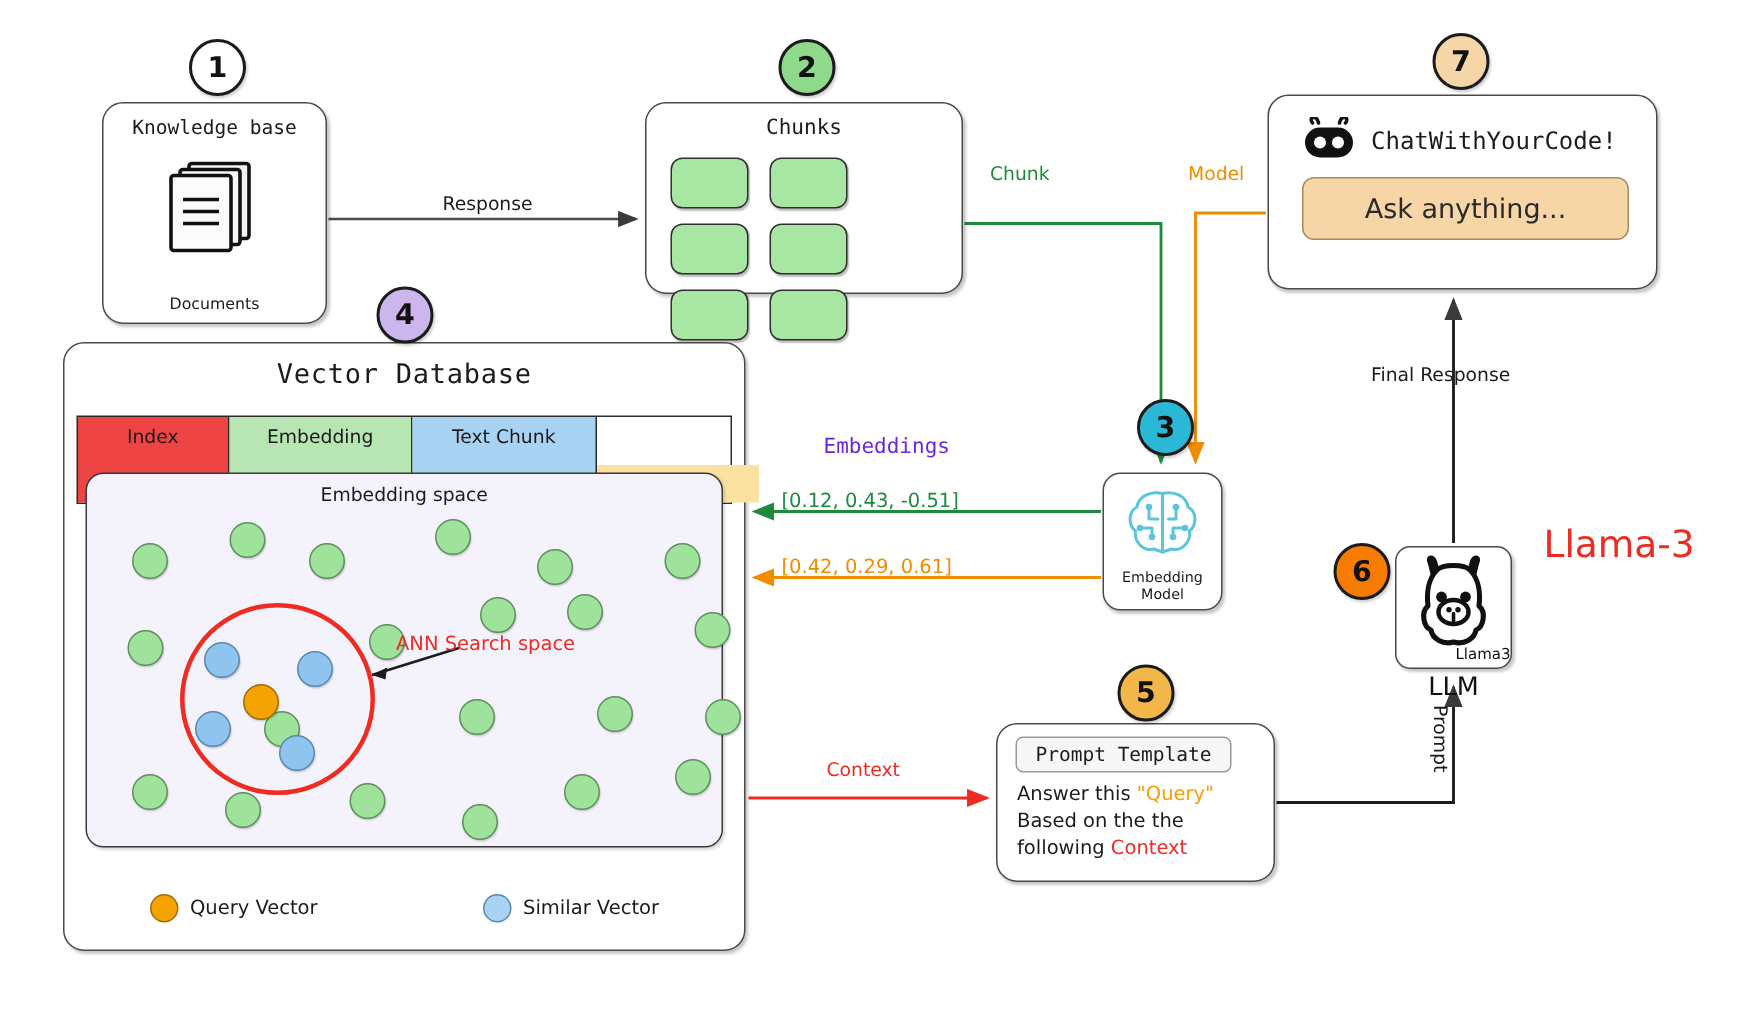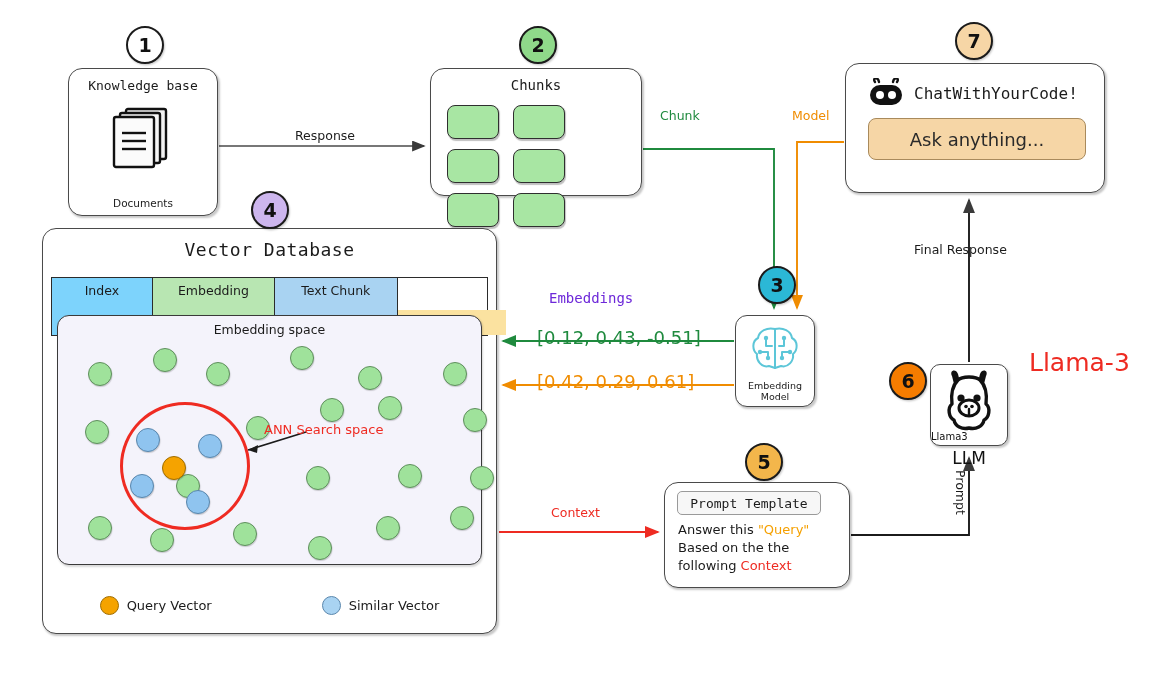--- a/index.html
+++ b/index.html
@@ -66,21 +66,21 @@
       font-family:"DejaVu Sans", sans-serif;text-align:right;}
   .legend-swatch{width:17px;height:17px;border-radius:50%;border:1.4px solid #6b6b6b;}
 
   
   #emb{left:735px;top:315px;width:80px;height:92px;border-radius:12px;}
   #emb-caption{position:absolute;bottom:4px;left:0;width:100%;text-align:center;font-size:9.5px;line-height:11px;
       color:#1b1b1b;font-family:"DejaVu Sans", sans-serif;}
   #emb-icon{position:absolute;left:50%;top:8px;transform:translateX(-50%);}
 
   #embeddings-title{position:absolute;left:549px;top:290px;font-size:14px;color:#6d28d9;}
-  .vec{position:absolute;font-size:18px;white-space:nowrap;font-family:"DejaVu Sans", sans-serif;margin-left:16px;}
+  .vec{position:absolute;font-size:13px;white-space:nowrap;font-family:"DejaVu Sans", sans-serif;}
   #vec-green{left:521px;top:327px;color:#1f8a3e;}
   #vec-orange{left:521px;top:371px;color:#f08c00;}
 
   
   .elabel{position:absolute;font-size:12.5px;white-space:nowrap;font-family:"DejaVu Sans", sans-serif;color:#1b1b1b;}
   #lbl-chunking{left:295px;top:128px;}
   #lbl-chunk{left:660px;top:108px;color:#1f8a3e;}
   #lbl-query{left:792px;top:108px;color:#f08c00;}
   #lbl-context{left:551px;top:505px;color:#ee2b22;}
   #lbl-final{left:914px;top:242px;}
@@ -91,21 +91,21 @@
   #prompt-chip{position:absolute;left:12px;top:8px;right:28px;height:22px;background:#f7f7f7;
       border:1.3px solid #9a9a9a;border-radius:5px;display:flex;align-items:center;justify-content:center;
       font-size:13px;color:#1b1b1b;}
   #prompt-body{position:absolute;left:13px;top:38px;right:8px;font-size:13px;line-height:18px;
       color:#1b1b1b;font-family:"DejaVu Sans", sans-serif;}
   .tok-query{color:#f5a000;}
   .tok-context{color:#ee2b22;}
 
   
   #llm{left:930px;top:364px;width:78px;height:82px;border-radius:10px;}
-  #llm-badgetext{position:absolute;bottom:3px;left:0;width:100%;text-align:left;font-size:10px;
+  #llm-badgetext{position:absolute;bottom:3px;left:0;width:100%;text-align:right;font-size:10px;
       color:#111;font-family:"DejaVu Sans", sans-serif;}
   #llm-caption{position:absolute;left:930px;top:448px;width:78px;text-align:center;font-size:17px;
       color:#111;font-family:"DejaVu Sans", sans-serif;}
   #llama3-name{position:absolute;left:1029px;top:348px;font-size:25px;color:#ee2b22;
       font-family:"DejaVu Sans", sans-serif;}
 
   
   #chat{left:845px;top:63px;width:260px;height:130px;}
   #chat-title{position:absolute;left:68px;top:20px;font-size:16px;color:#1b1b1b;}
   #chat-input{position:absolute;left:22px;top:54px;width:216px;height:40px;background:#f6d6a6;
@@ -197,21 +197,21 @@
       <div class="chunk-cell"></div>
       <div class="chunk-cell"></div>
       <div class="chunk-cell"></div>
     </div>
   </div>
 
   <div class="box" id="vdb">
     <div id="vdb-title" class="mono">Vector Database</div>
 
     <div id="vdb-table">
-      <div class="vcol" style="flex:0 0 22%;background:#7dd3fc;">Index</div>
+      <div class="vcol" style="flex:0 0 22%;background:#ef4444;">Index</div>
       <div class="vcol" style="flex:0 0 27%;background:#b8e6b2;">Embedding</div>
       <div class="vcol" style="flex:0 0 27%;background:#a9d3f2;">Text Chunk</div>
       <div class="vcol" style="flex:0 0 24%;background:#fbe2a0;margin-top:32px;">Metadata</div>
     </div>
 
     <div id="espace">
       <div id="espace-title">Embedding space</div>
       <div id="dot-layer">
           <div class="dot green" style="left: 30px; top: 46px;"></div>
           <div class="dot green" style="left: 95px; top: 32px;"></div>

